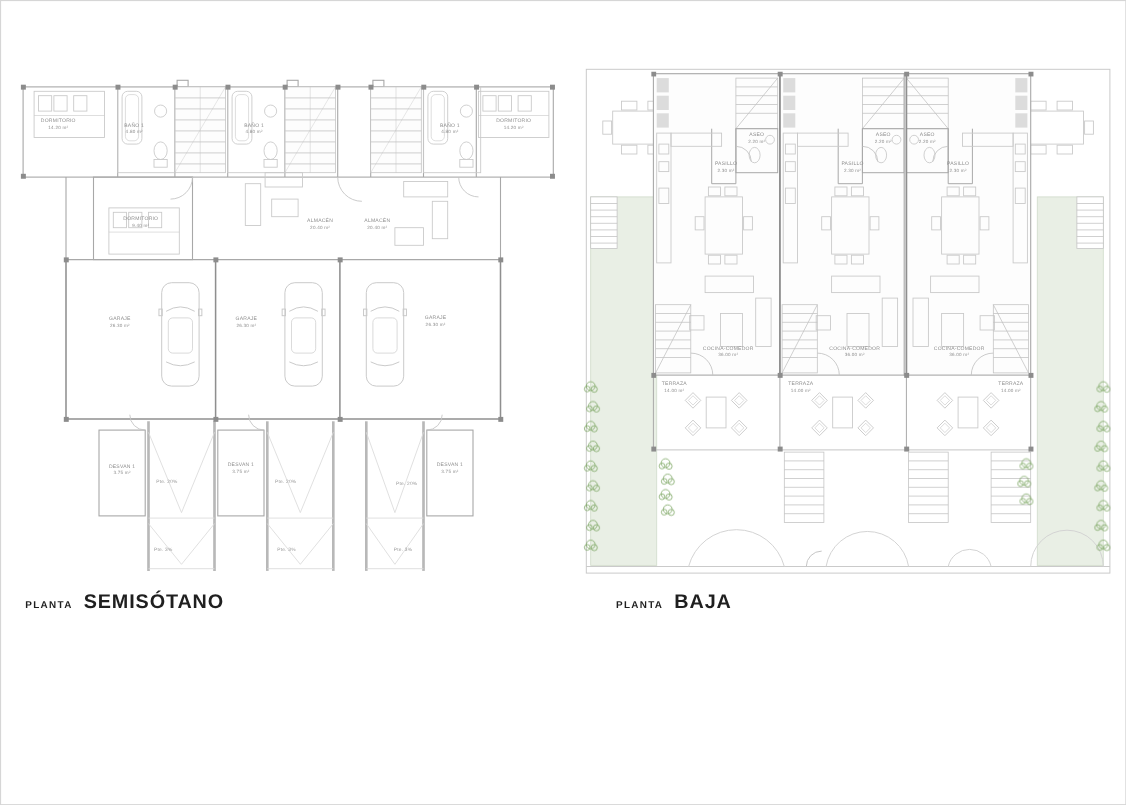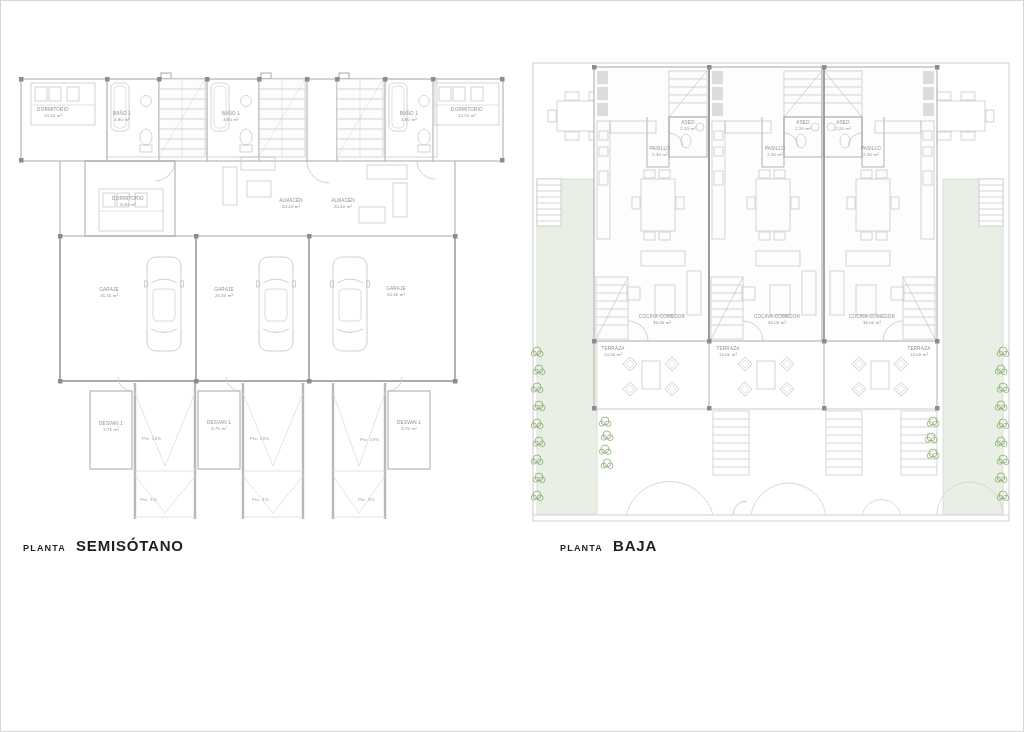--- a/index.html
+++ b/index.html
@@ -32,21 +32,21 @@
   .rlabel .rarea{display:block;font-size:4.2px;}
   .rlabel .rname{display:block;}
   .ramp-label{
     position:absolute;transform:translate(0,-50%);
     color:#9a9a9a;font-size:4.4px;white-space:nowrap;letter-spacing:.2px;
   }
   .plan-title{position:absolute;top:536px;color:var(--title-black);}
   #title-semisotano{left:22px;}
   #title-baja{left:536px;margin-left:23px;}
   .plan-title .tp{font-size:9px;font-weight:bold;letter-spacing:1.2px;vertical-align:baseline;}
-  .plan-title .tn{font-size:15px;font-weight:bold;letter-spacing:.8px;margin-left:10px;vertical-align:baseline;}
+  .plan-title .tn{font-size:18px;font-weight:bold;letter-spacing:.8px;margin-left:10px;vertical-align:baseline;}
 </style>
 </head>
 <body>
 
 <div id="page">
 
   <div id="plan-semisotano" class="plan">
     <svg width="494" height="470" viewBox="0 0 494 470">
       <defs>
         <g id="car">

